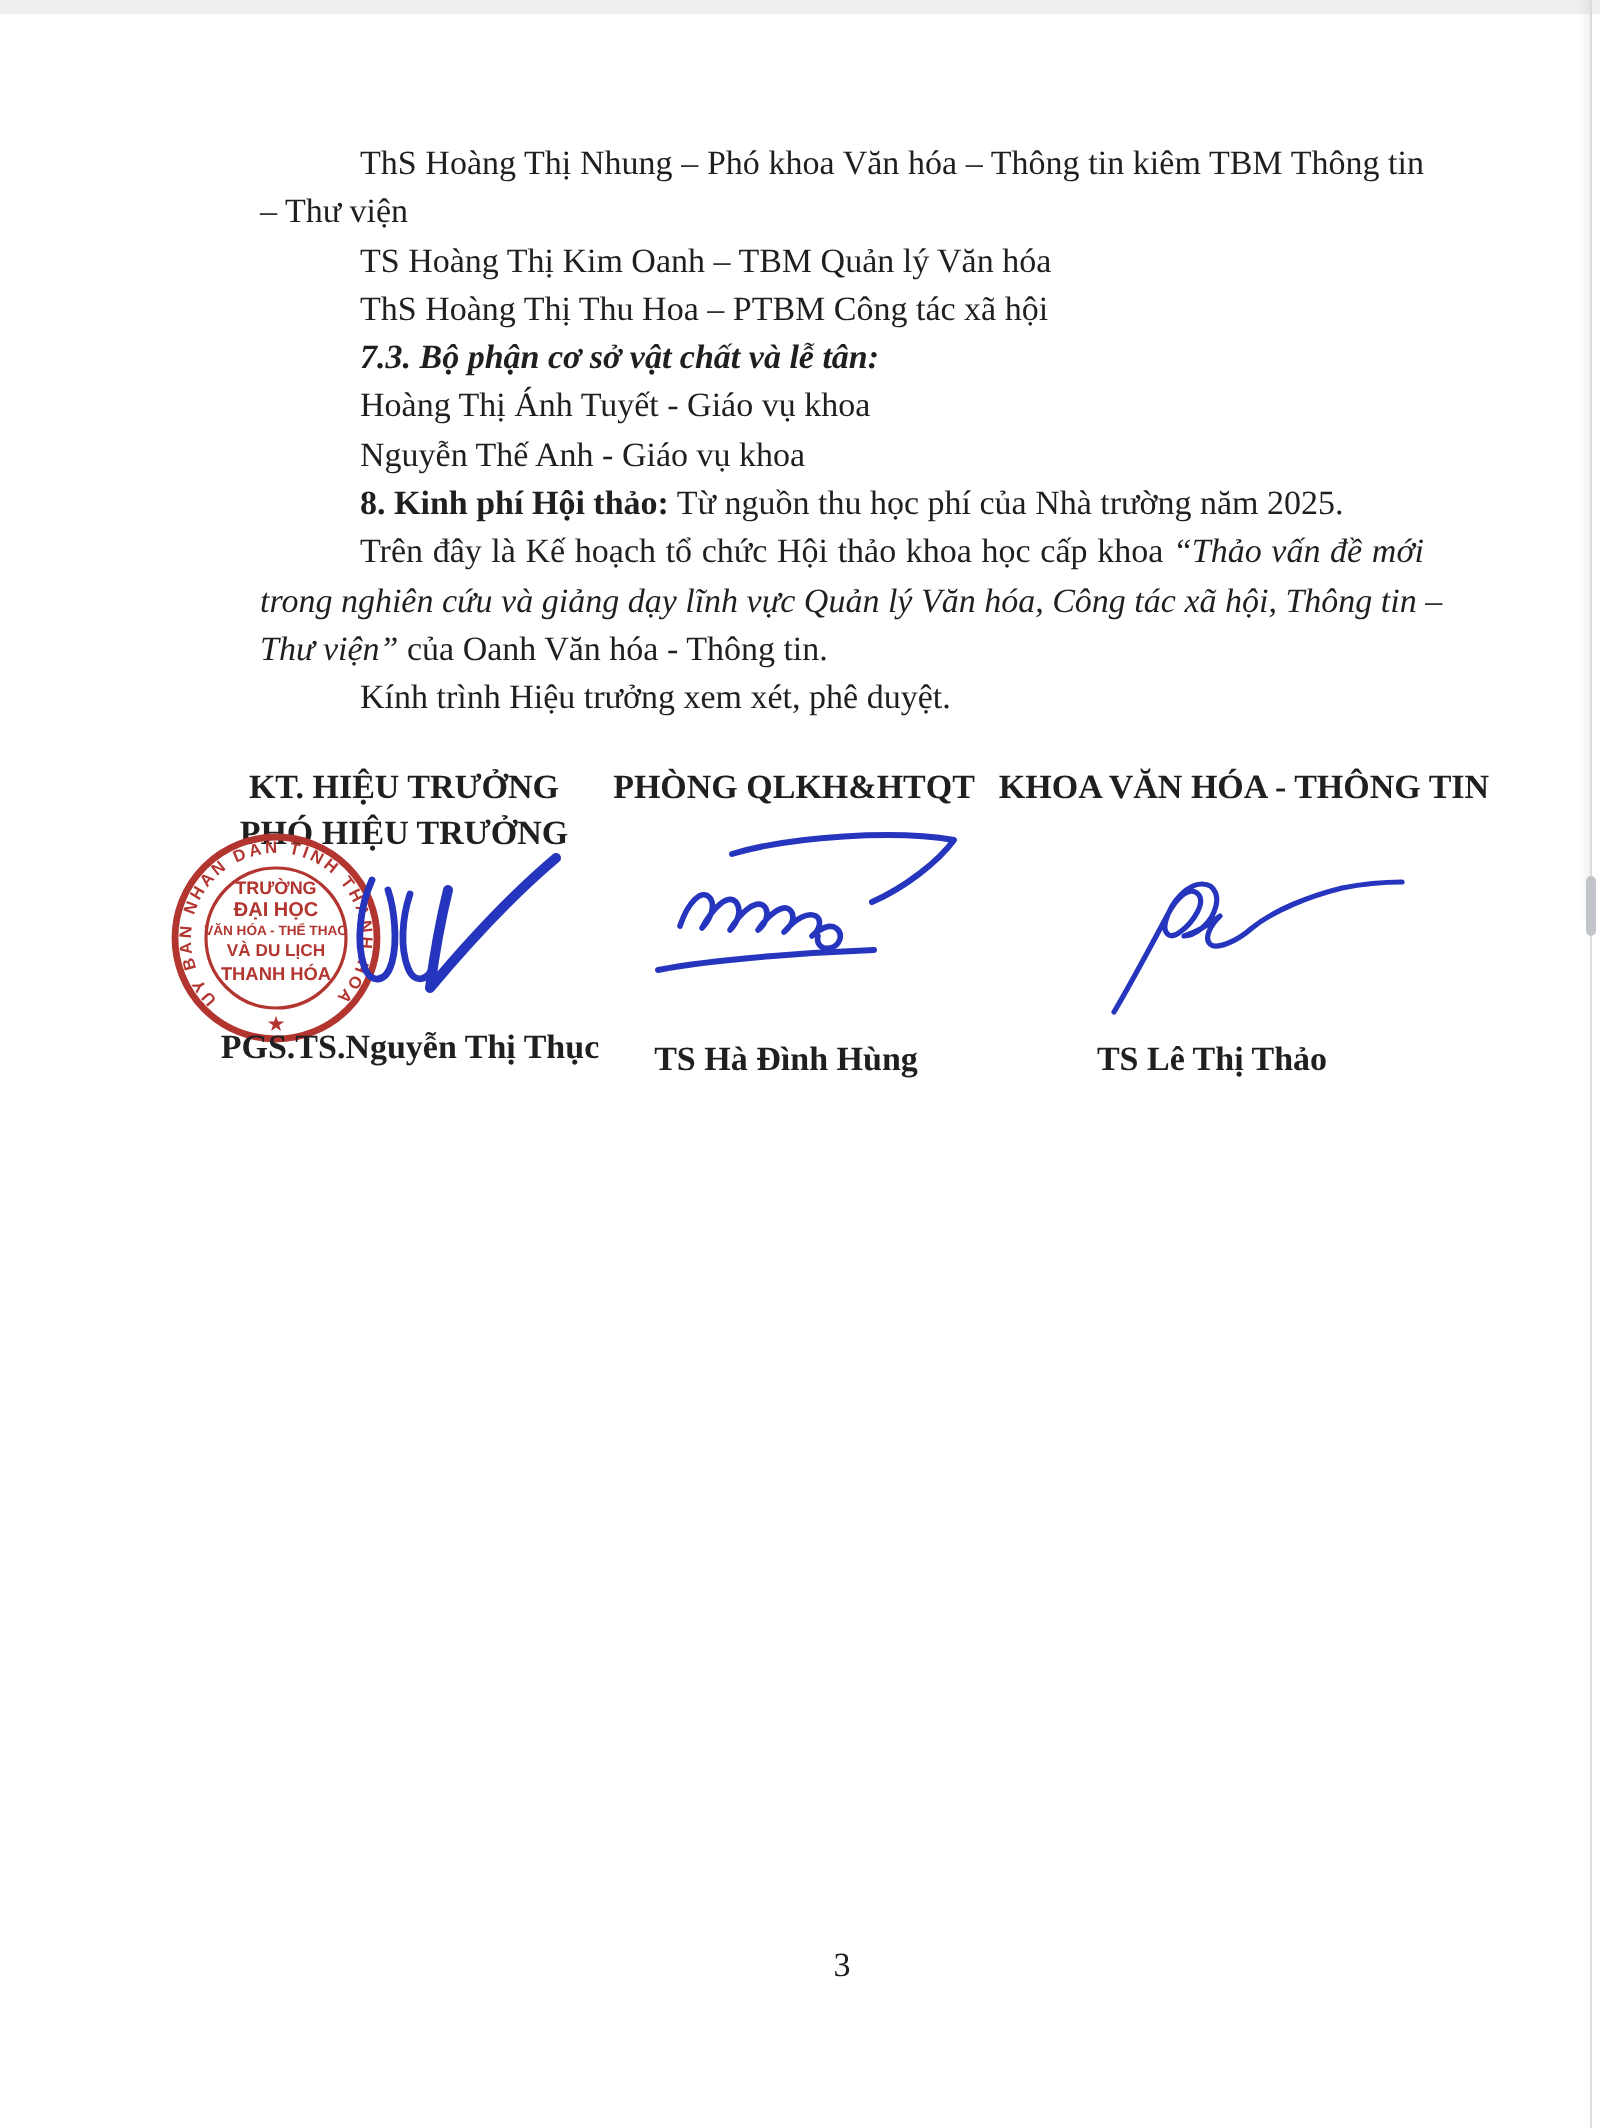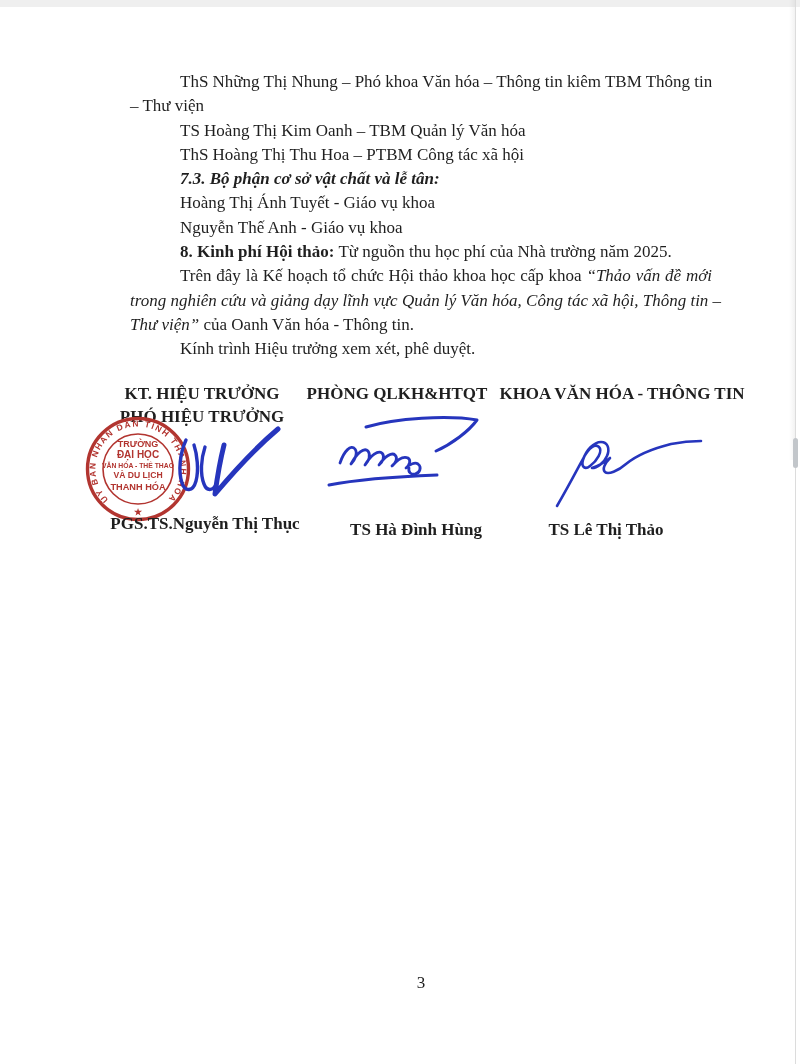--- a/index.html
+++ b/index.html
@@ -23,39 +23,39 @@
 
   .sig-title{position:absolute;top:382px;font-weight:bold;font-size:17px;line-height:23px;
     text-align:center;white-space:nowrap;}
   .sig-title span{display:block;}
   .sig-title-1{left:92px;width:220px;}
   .sig-title-2{left:287px;width:220px;}
   .sig-title-3{left:497px;width:250px;}
 
   .sig-name{position:absolute;font-weight:bold;font-size:17px;text-align:center;white-space:nowrap;width:220px;}
   .sig-name-1{left:95px;top:514px;}
-  .sig-name-2{left:306px;top:520px;}
+  .sig-name-2{left:283px;top:520px;}
   .sig-name-3{left:496px;top:520px;}
 
   .sig-art{position:absolute;left:0;top:0;width:800px;height:1064px;pointer-events:none;}
 
   .page-num{position:absolute;left:130px;width:582px;top:973px;text-align:center;font-size:17px;}
 </style>
 </head>
 <body>
 
 <div class="page">
 
   <div class="top-edge"></div>
   <div class="right-soft"></div>
   <div class="right-hairline"></div>
   <div class="edge-thumb"></div>
 
   <div class="body-col">
-    <div class="line indent just"><span>ThS Những Thị Nhung – Phó khoa Văn hóa – Thông tin kiêm TBM Thông tin</span></div>
+    <div class="line indent just"><span>ThS Hoàng Thị Nhung – Phó khoa Văn hóa – Thông tin kiêm TBM Thông tin</span></div>
     <div class="line"><span>– Thư viện</span></div>
     <div class="line indent"><span>TS Hoàng Thị Kim Oanh – TBM Quản lý Văn hóa</span></div>
     <div class="line indent"><span>ThS Hoàng Thị Thu Hoa – PTBM Công tác xã hội</span></div>
     <div class="line indent"><span class="seg-bi">7.3. Bộ phận cơ sở vật chất và lễ tân:</span></div>
     <div class="line indent"><span>Hoàng Thị Ánh Tuyết - Giáo vụ khoa</span></div>
     <div class="line indent"><span>Nguyễn Thế Anh - Giáo vụ khoa</span></div>
     <div class="line indent"><span class="seg-b">8. Kinh phí Hội thảo:</span><span> Từ nguồn thu học phí của Nhà trường năm 2025.</span></div>
     <div class="line indent just"><span>Trên đây là Kế hoạch tổ chức Hội thảo khoa học cấp khoa </span><span class="seg-i">“Thảo vấn đề mới</span></div>
     <div class="line just"><span class="seg-i">trong nghiên cứu và giảng dạy lĩnh vực Quản lý Văn hóa, Công tác xã hội, Thông tin –</span></div>
     <div class="line"><span class="seg-i">Thư viện” </span><span>của Oanh Văn hóa - Thông tin.</span></div>

